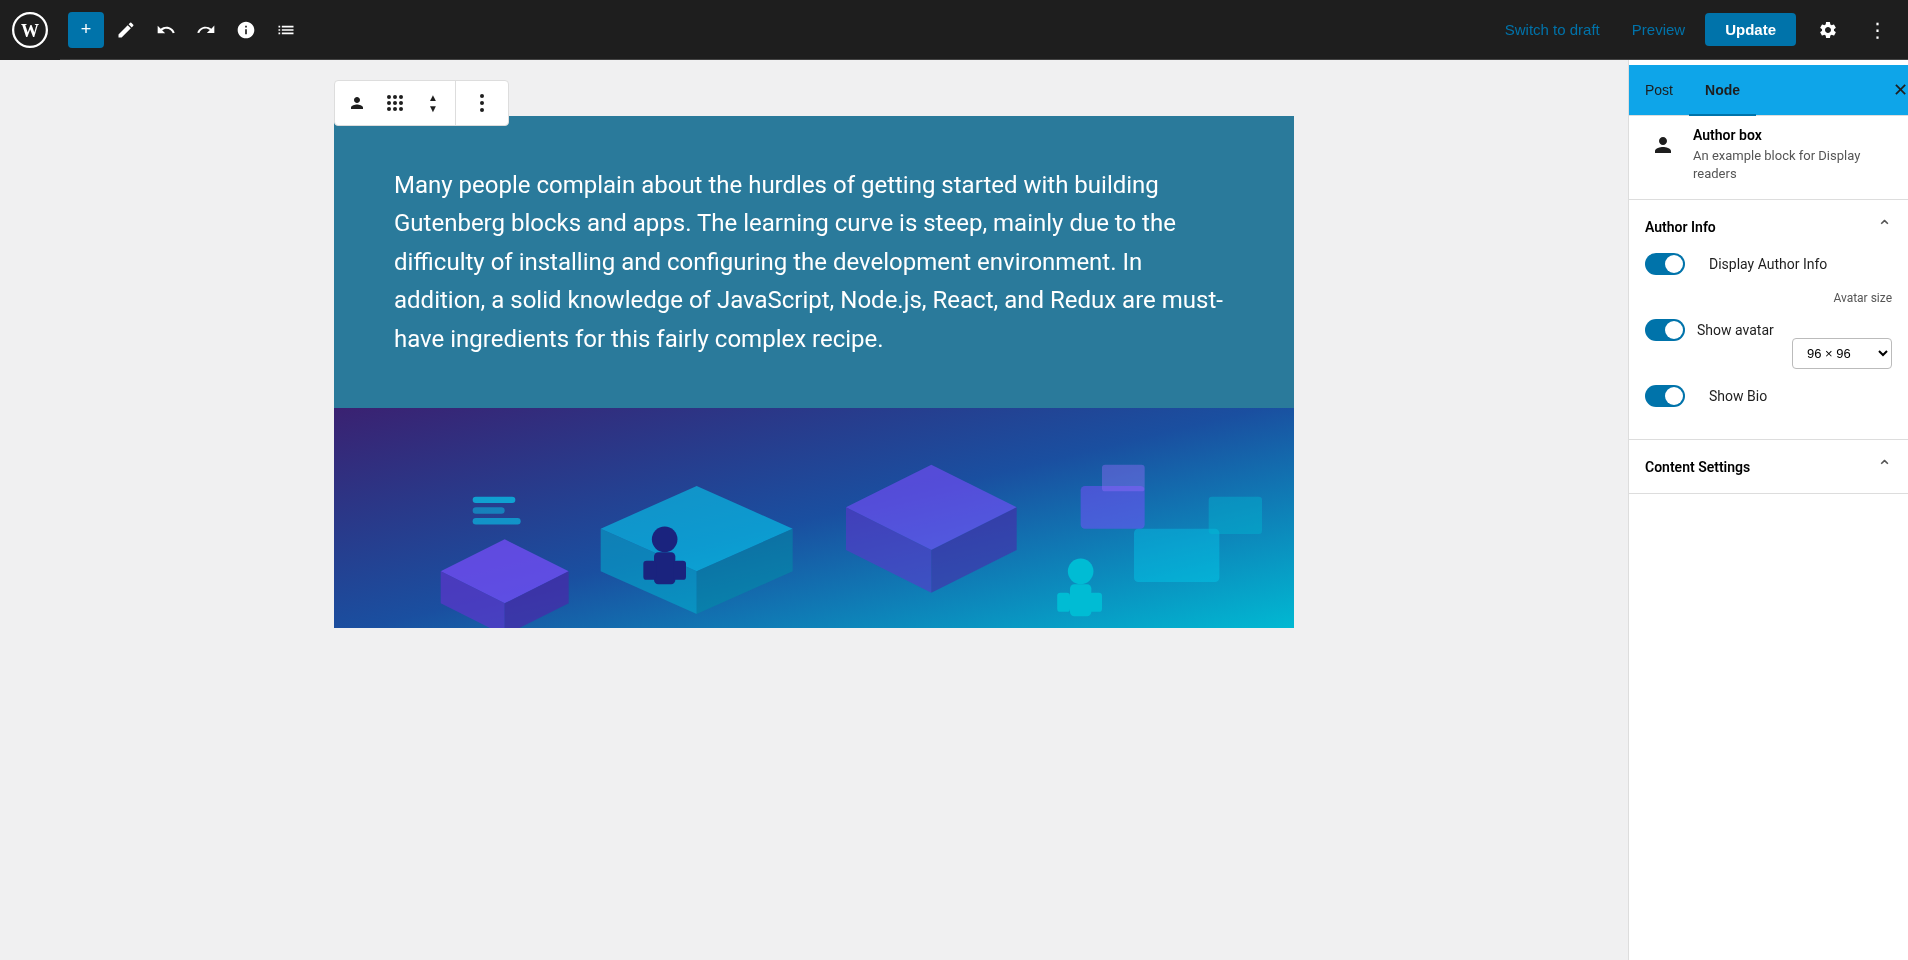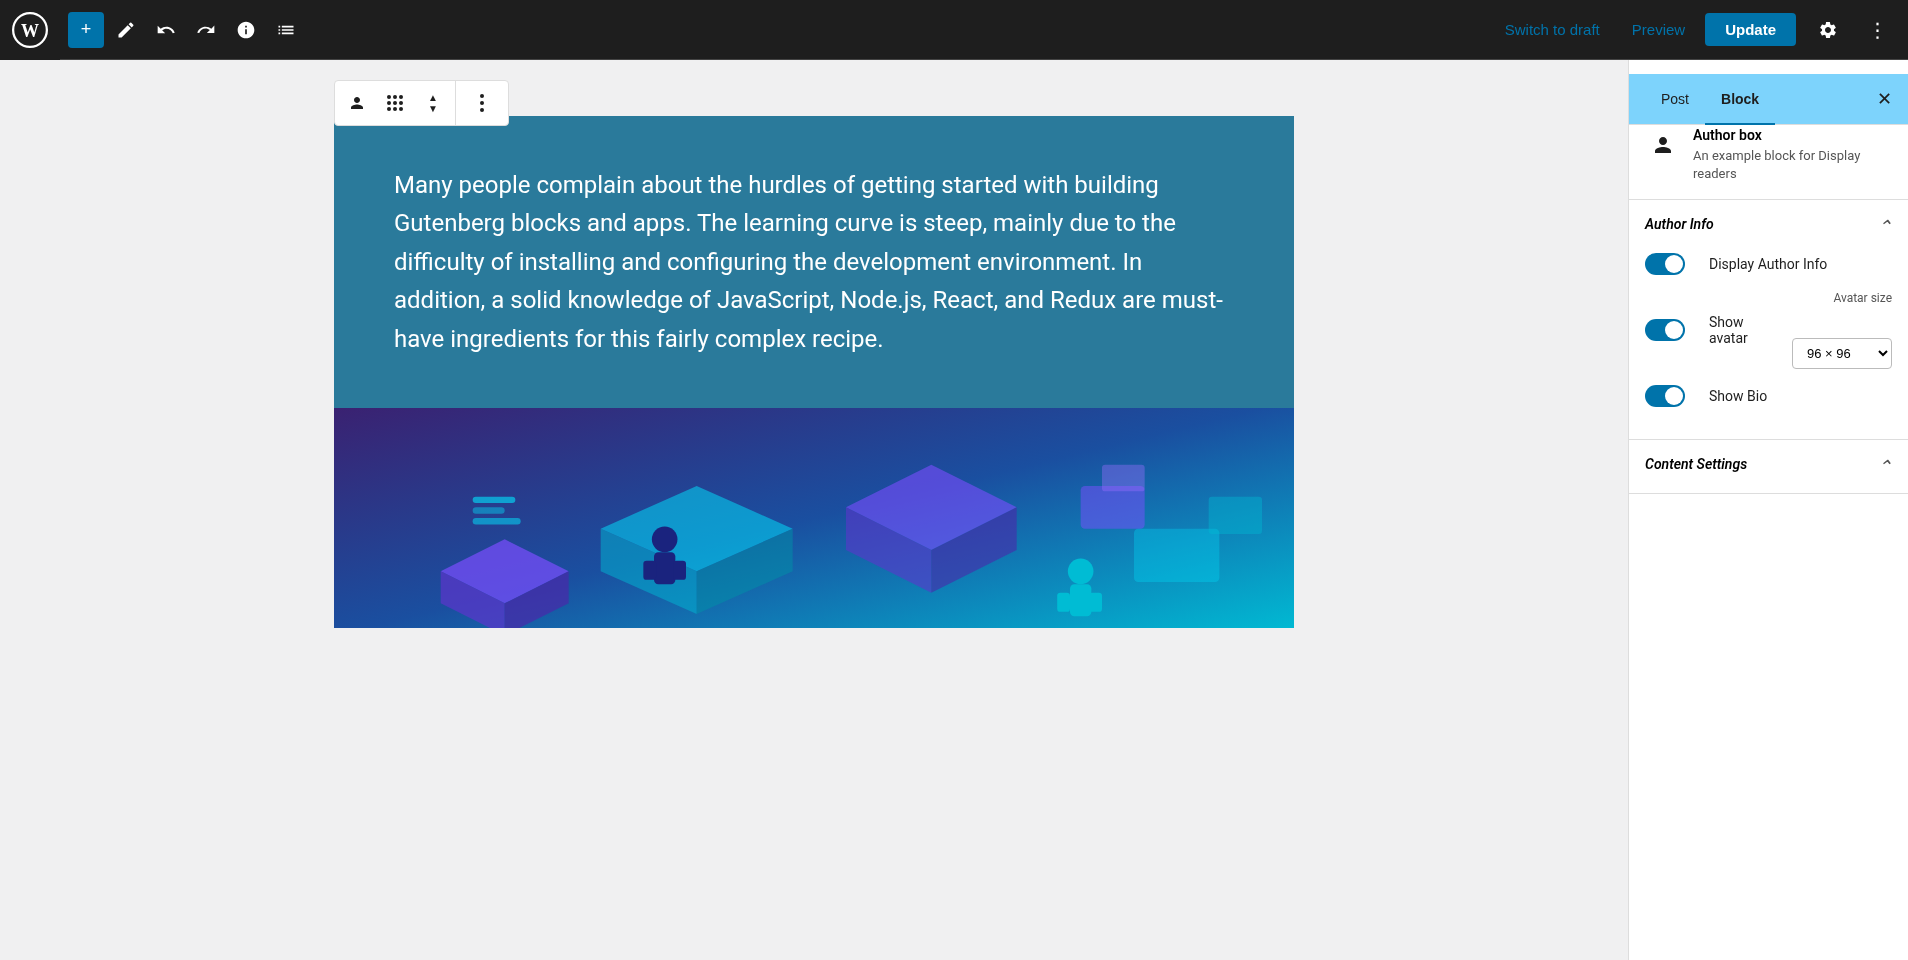--- a/index.html
+++ b/index.html
@@ -201,24 +201,24 @@
       background: #fff;
       border-left: 1px solid #ddd;
       overflow-y: auto;
       flex-shrink: 0;
     }
 
     
     .sidebar-tabs {
       display: flex;
       border-bottom: 1px solid #ddd;
-      padding: 0 16px;
+      padding: 0 0;
       position: sticky;
-      top: 14px;
-      background: #7dd3fc;
+      top: 5px;
+      background: #0ea5e9;
       z-index: 10;
     }
     .sidebar-tab {
       padding: 14px 16px;
       font-size: 14px;
       cursor: pointer;
       border: none;
       background: none;
       color: #1e1e1e;
       border-bottom: 2px solid transparent;
@@ -269,26 +269,25 @@
       color: #555;
       line-height: 1.4;
     }
 
     
     .panel-section {
       border-bottom: 1px solid #ddd;
     }
     .panel-header {
       display: flex;
-      align-items: flex-start;
+      align-items: center;
       justify-content: space-between;
       padding: 16px;
       cursor: pointer;
       user-select: none;
-      font-style: italic;
     }
     .panel-header h4 {
       font-size: 14px;
       font-weight: 600;
     }
     .panel-chevron {
       font-size: 18px;
       color: #555;
     }
     .panel-body {
@@ -339,21 +338,21 @@
     
     .avatar-row {
       display: flex;
       align-items: center;
       gap: 12px;
       margin-bottom: 16px;
     }
     .avatar-row-left {
       display: flex;
       align-items: center;
-      gap: 24px;
+      gap: 12px;
       flex: 1;
     }
     .avatar-row-right {
       display: flex;
       flex-direction: column;
       align-items: flex-end;
       gap: 4px;
     }
     .avatar-size-label {
       font-size: 12px;
@@ -559,21 +558,21 @@
         </svg>
       </div>
 
     </div>
   </div>
 
   <div class="sidebar">
 
     <div class="sidebar-tabs">
       <button class="sidebar-tab">Post</button>
-      <button class="sidebar-tab active">Block</button>
+      <button class="sidebar-tab active">Node</button>
       <button class="sidebar-close">✕</button>
     </div>
 
     <div class="block-info">
       <div class="block-info-icon">
         <svg width="24" height="24" viewBox="0 0 24 24" fill="currentColor">
             <path d="M12 12c2.21 0 4-1.79 4-4s-1.79-4-4-4-4 1.79-4 4 1.79 4 4 4zm0 2c-2.67 0-8 1.34-8 4v2h16v-2c0-2.66-5.33-4-8-4z"></path>
           </svg>
       </div>
       <div class="block-info-text">

